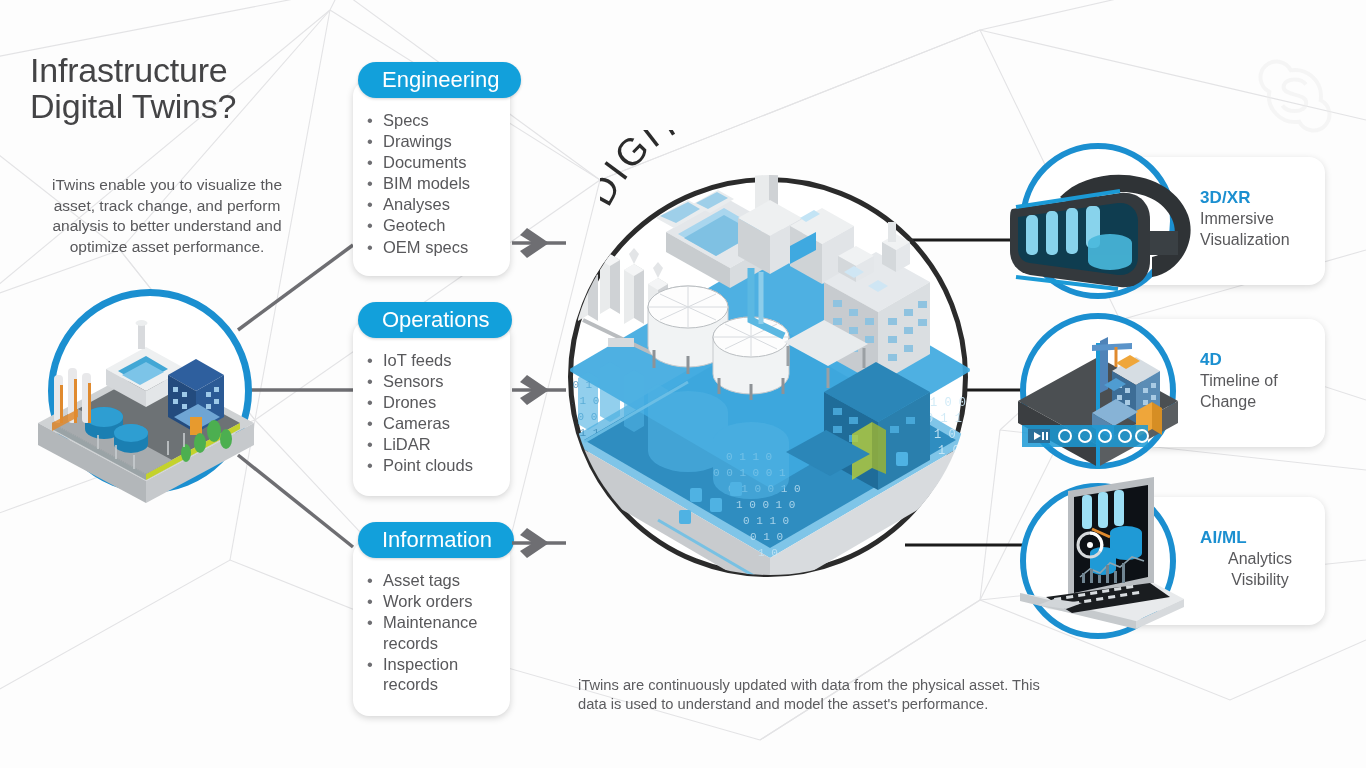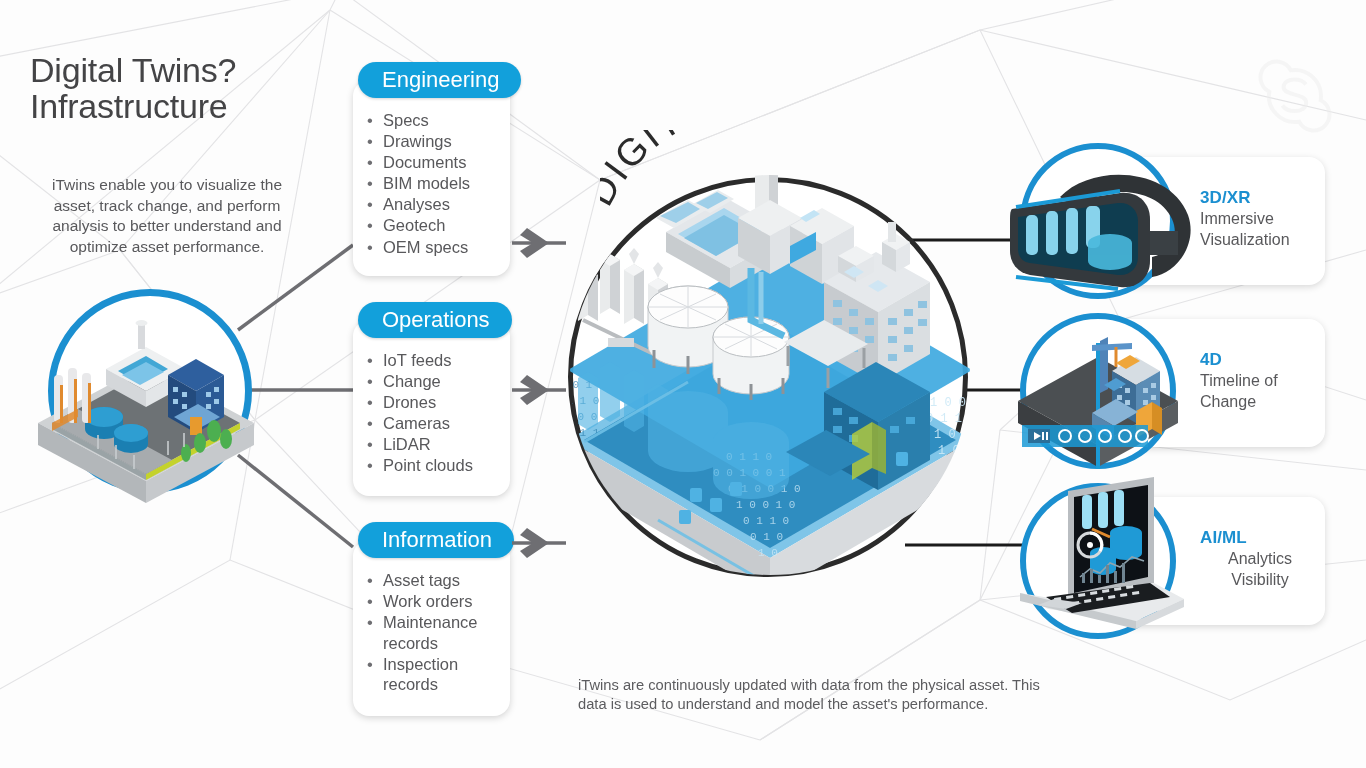--- a/index.html
+++ b/index.html
@@ -186,22 +186,22 @@
       <path d="M512 543 L566 543"></path>
     </g>
     <g fill="#6e6e72">
       <path d="M527 228 l22 15 l-22 15 l-7 -7 l13 -8 l-13 -8 z"></path>
       <path d="M527 375 l22 15 l-22 15 l-7 -7 l13 -8 l-13 -8 z"></path>
       <path d="M527 528 l22 15 l-22 15 l-7 -7 l13 -8 l-13 -8 z"></path>
     </g>
   </svg>
 
   <div class="headline">
+    <div>Infrastructure</div>
     <div>Digital Twins?</div>
-    <div>Infrastructure</div>
   </div>
   <div class="subcopy">iTwins enable you to visualize the asset, track change, and perform analysis to better understand and optimize asset performance.</div>
 
   <div id="med-asset">
     <svg width="260" height="210" viewBox="0 0 260 210" style="position:absolute;left:-37px;top:17px;">
 
       <path d="M20 110 L128 52 L236 110 L128 168 Z" fill="#cfd2d4"></path>
       <path d="M20 110 L20 132 L128 190 L128 168 Z" fill="#b3b7ba"></path>
       <path d="M236 110 L236 132 L128 190 L128 168 Z" fill="#c6c9cc"></path>
 
@@ -286,21 +286,21 @@
       <li><span class="bul">•</span><span>Analyses</span></li>
       <li><span class="bul">•</span><span>Geotech</span></li>
       <li><span class="bul">•</span><span>OEM specs</span></li>
     </ul>
   </div>
 
   <div class="card" id="card-operations">
     <div class="card-pill">Operations</div>
     <ul>
       <li><span class="bul">•</span><span>IoT feeds</span></li>
-      <li><span class="bul">•</span><span>Change</span></li>
+      <li><span class="bul">•</span><span>Sensors</span></li>
       <li><span class="bul">•</span><span>Drones</span></li>
       <li><span class="bul">•</span><span>Cameras</span></li>
       <li><span class="bul">•</span><span>LiDAR</span></li>
       <li><span class="bul">•</span><span>Point clouds</span></li>
     </ul>
   </div>
 
   <div class="card" id="card-information">
     <div class="card-pill">Information</div>
     <ul>

